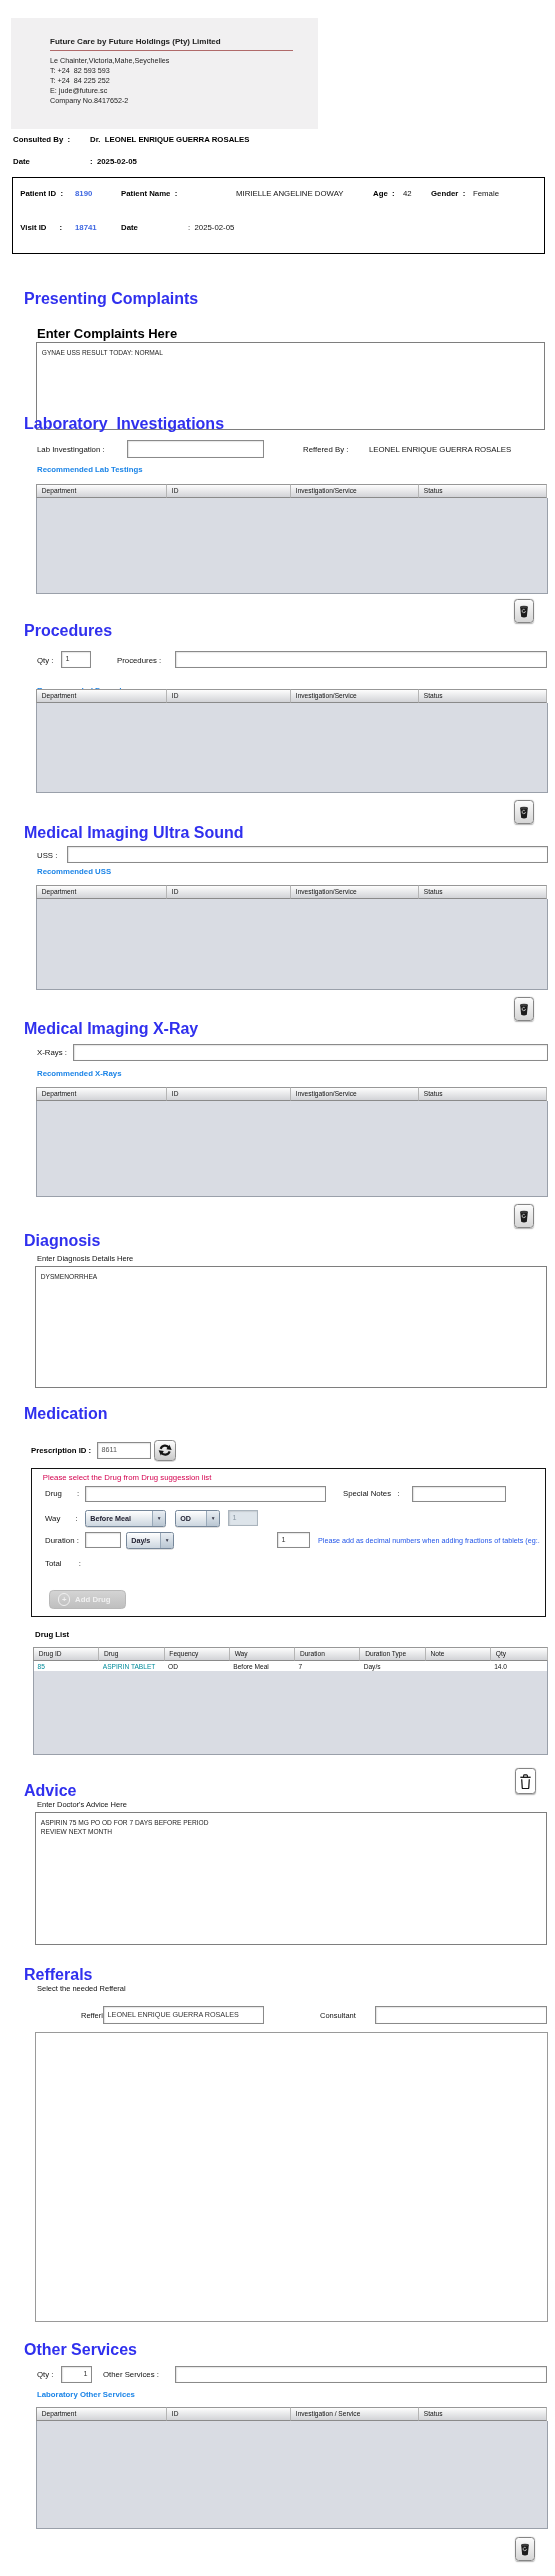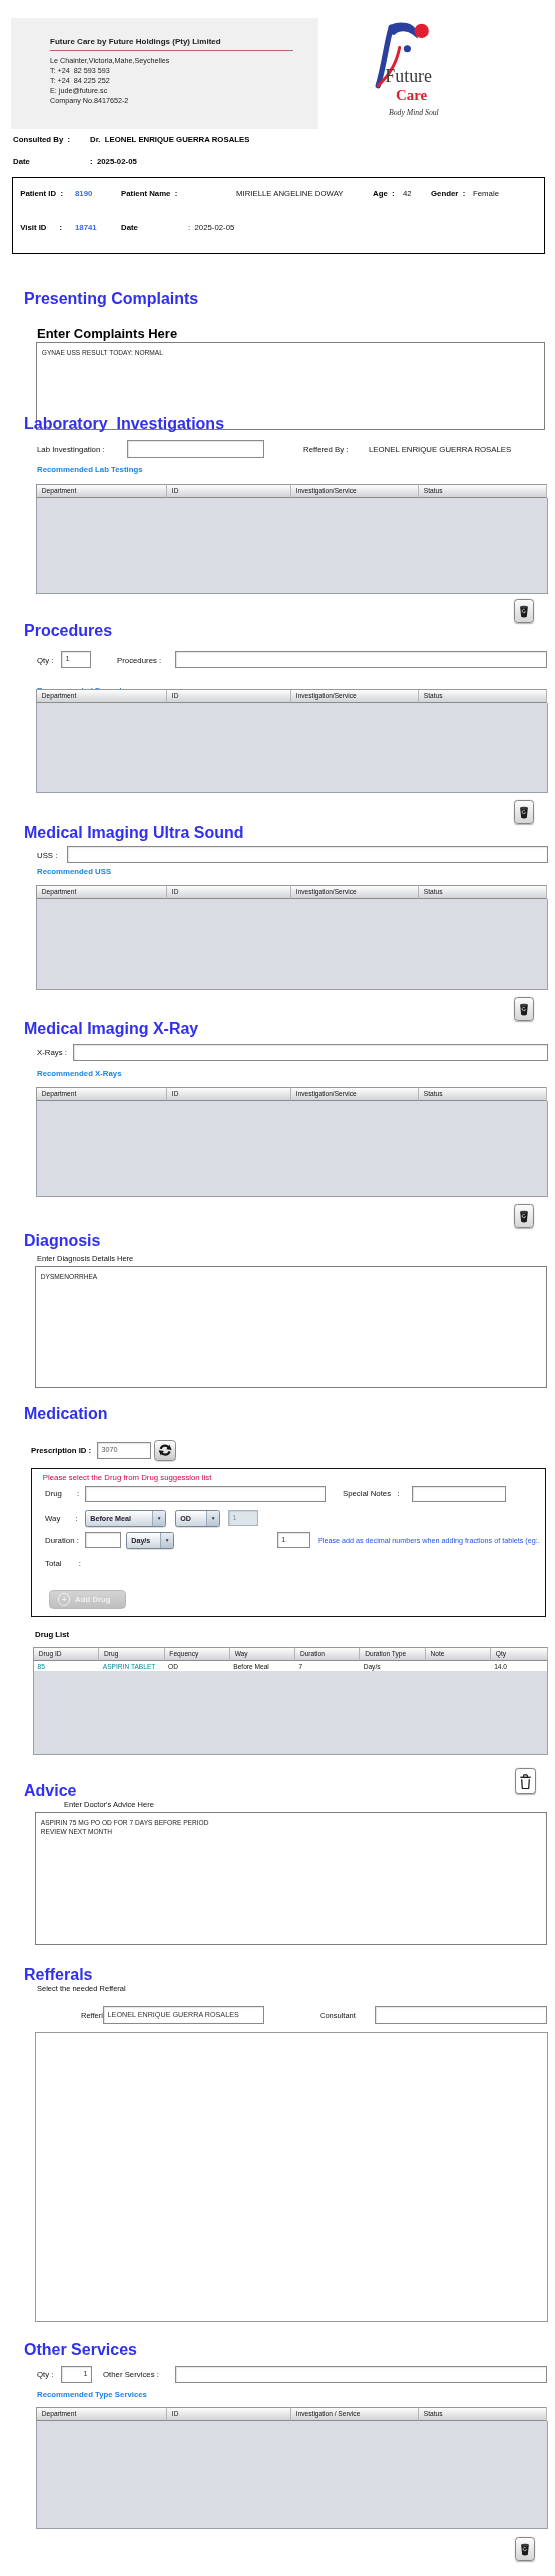--- a/index.html
+++ b/index.html
@@ -64,34 +64,20 @@
 
   <div class="abs hdr-box" style="left:10.8px;top:18px;width:307px;height:111px;"></div>
   <div class="abs co-name pre" style="left:50px;top:37px;">Future Care by Future Holdings (Pty) Limited</div>
   <div class="abs red-rule" style="left:50px;top:50px;width:243px;"></div>
   <div class="abs co-line pre" style="left:50px;top:56px;">Le Chainter,Victoria,Mahe,Seychelles</div>
   <div class="abs co-line pre" style="left:50px;top:66px;">T: +24  82 593 593</div>
   <div class="abs co-line pre" style="left:50px;top:76px;">T: +24  84 225 252</div>
   <div class="abs co-line pre" style="left:50px;top:86px;">E: jude@future.sc</div>
   <div class="abs co-line pre" style="left:50px;top:96px;">Company No.8417652-2</div>
 
-  <div class="abs" style="left:360px;top:19px;width:93px;height:106px;">
-    <svg width="93" height="106" viewBox="0 0 155 178">
-      <g fill="none" stroke-linecap="round">
-        <path d="M52 14 C 70 6 88 12 90 22 C 80 14 64 14 56 22" stroke="#2b3f9e" stroke-width="9"></path>
-        <path d="M52 14 C 44 40 40 80 30 112" stroke="#2b3f9e" stroke-width="9"></path>
-        <path d="M30 112 C 52 92 62 70 66 48" stroke="#e02030" stroke-width="5"></path>
-        <circle cx="103" cy="20" r="12" fill="#e02030" stroke="none"></circle>
-        <circle cx="79" cy="50" r="6" fill="#2b3f9e" stroke="none"></circle>
-      </g>
-      <text x="42" y="106" class="logo-serif" font-size="30" fill="#3c3c3c">Future</text>
-      <text x="60" y="136" class="logo-serif" font-size="25" font-weight="bold" fill="#d9202e">Care</text>
-      <text x="48" y="162" class="logo-serif" font-size="13" font-style="italic" fill="#2f2f2f">Body Mind Soul</text>
-    </svg>
-  </div>
 
   <div class="abs bold13 pre" style="left:13px;top:135px;">Consulted By  :</div>
   <div class="abs bold13 pre" style="left:90px;top:135px;">Dr.  LEONEL ENRIQUE GUERRA ROSALES</div>
   <div class="abs bold13 pre" style="left:13px;top:157px;">Date</div>
   <div class="abs bold13 pre" style="left:90px;top:157px;">:  2025-02-05</div>
 
   <div class="abs pbox" style="left:12px;top:177px;width:533px;height:77px;">
     <div class="abs bold13 pre" style="left:7.2px;top:10.8px;">Patient ID  :</div>
     <div class="abs pblue pre" style="left:62px;top:10.8px;">8190</div>
     <div class="abs bold13 pre" style="left:108px;top:10.8px;">Patient Name  :</div>
@@ -197,21 +183,21 @@
       <path d="M13.6 14.5 a3 3 0 1 1 -1.2 -2.4" stroke="#e8e8e8" fill="none" stroke-width="1.3"></path>
     </svg>
   </div>
 
   <div class="abs sec-h pre" style="left:24px;top:1232px;">Diagnosis</div>
   <div class="abs lbl-sm pre" style="left:37px;top:1254px;">Enter Diagnosis Details Here</div>
   <div class="abs tarea" style="left:35px;top:1266px;width:512px;height:122px;">DYSMENORRHEA</div>
 
   <div class="abs sec-h pre" style="left:24px;top:1405px;">Medication</div>
   <div class="abs lbl-b pre" style="left:31px;top:1446px;font-size:7.8px;">Prescription ID :</div>
-  <div class="abs ibox" style="left:97px;top:1442px;width:54px;height:16.7px;color:#555;">3070</div>
+  <div class="abs ibox" style="left:97px;top:1442px;width:54px;height:16.7px;color:#555;">8611</div>
   <div class="abs refresh-btn" style="left:154px;top:1440px;">
     <svg width="14.3" height="14.3" viewBox="0 0 28 28">
       <path d="M5.2 11.5 A 9 9 0 0 1 21.5 9.5" fill="none" stroke="#151515" stroke-width="4.2"></path>
       <polygon points="22.5,3.5 26.8,13.8 16.5,12.2" fill="#151515"></polygon>
       <path d="M22.8 16.5 A 9 9 0 0 1 6.5 18.5" fill="none" stroke="#151515" stroke-width="4.2"></path>
       <polygon points="5.5,24.5 1.2,14.2 11.5,15.8" fill="#151515"></polygon>
     </svg>
   </div>
 
   <div class="abs med-box" style="left:31px;top:1468px;width:515px;height:149px;">
@@ -276,38 +262,38 @@
 
   <div class="abs trash-btn outline" style="left:515px;top:1768px;">
     <svg width="13" height="16.7" viewBox="0 0 24 30">
       <path d="M8.5 7 v-2.5 a1.5 1.5 0 0 1 1.5 -1.5 h4 a1.5 1.5 0 0 1 1.5 1.5 v2.5" fill="none" stroke="#111" stroke-width="2"></path>
       <path d="M2.5 7.5 h19" stroke="#111" stroke-width="2.4"></path>
       <path d="M5 11 L6 27 a1.5 1.5 0 0 0 1.5 1.5 h9 a1.5 1.5 0 0 0 1.5 -1.5 L19 11" fill="#fff" stroke="#111" stroke-width="2.2"></path>
     </svg>
   </div>
 
   <div class="abs sec-h pre" style="left:24px;top:1782px;">Advice</div>
-  <div class="abs lbl-sm pre" style="left:37px;top:1800px;margin-left:27px;">Enter Doctor's Advice Here</div>
+  <div class="abs lbl-sm pre" style="left:37px;top:1800px;">Enter Doctor's Advice Here</div>
   <div class="abs tarea" style="left:35px;top:1812px;width:512px;height:133px;">ASPIRIN 75 MG PO OD FOR 7 DAYS BEFORE PERIOD
 REVIEW NEXT MONTH</div>
 
   <div class="abs sec-h pre" style="left:24px;top:1966px;">Refferals</div>
   <div class="abs lbl-sm pre" style="left:37px;top:1984px;">Select the needed Refferal</div>
   <div class="abs lbl-sm pre" style="left:37px;top:2011px;padding-left:44px;">Reffering Doctor</div>
   <div class="abs ibox" style="left:103px;top:2006px;width:161px;height:18px;line-height:12px;">LEONEL ENRIQUE GUERRA ROSALES</div>
   <div class="abs lbl-sm pre" style="left:320px;top:2011px;">Consultant</div>
   <div class="abs ibox" style="left:375px;top:2006px;width:172px;height:18px;"></div>
   <div class="abs" style="left:35px;top:2032px;width:513px;height:290px;background:#fff;border:0.6px solid #9a9a9a;box-sizing:border-box;"></div>
 
   <div class="abs sec-h pre" style="left:24px;top:2341px;">Other Services</div>
   <div class="abs lbl pre" style="left:37px;top:2370px;">Qty :</div>
   <div class="abs ibox" style="left:61px;top:2366px;width:31px;height:16.7px;text-align:right;">1</div>
   <div class="abs lbl pre" style="left:103px;top:2370px;">Other Services :</div>
   <div class="abs ibox" style="left:175px;top:2366px;width:372px;height:16.7px;"></div>
-  <div class="abs rec-link pre" style="left:37px;top:2390px;">Recommended Type Services</div>
+  <div class="abs rec-link pre" style="left:37px;top:2390px;">Laboratory Other Services</div>
   <div class="abs" style="left:36px;top:2407px;width:512px;">
     <div class="tbl-hd">
       <div class="th" style="width:131px;">Department</div>
       <div class="th" style="width:124px;">ID</div>
       <div class="th" style="width:128px;">Investigation / Service</div>
       <div class="th" style="width:128px;">Status</div>
     </div>
     <div class="tbl-bd" style="height:108px;"></div>
   </div>
   <div class="abs trash-btn" style="left:515px;top:2537px;">

